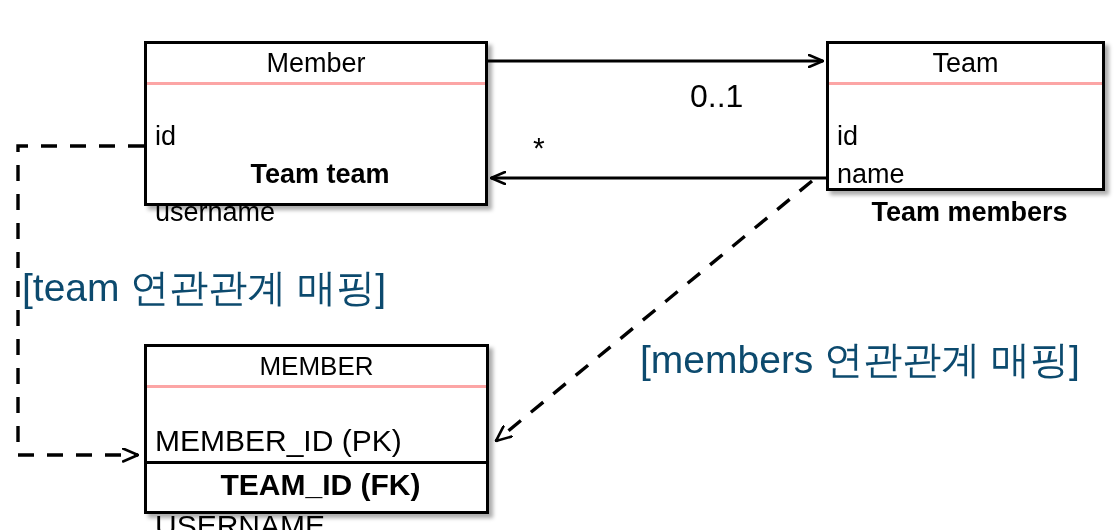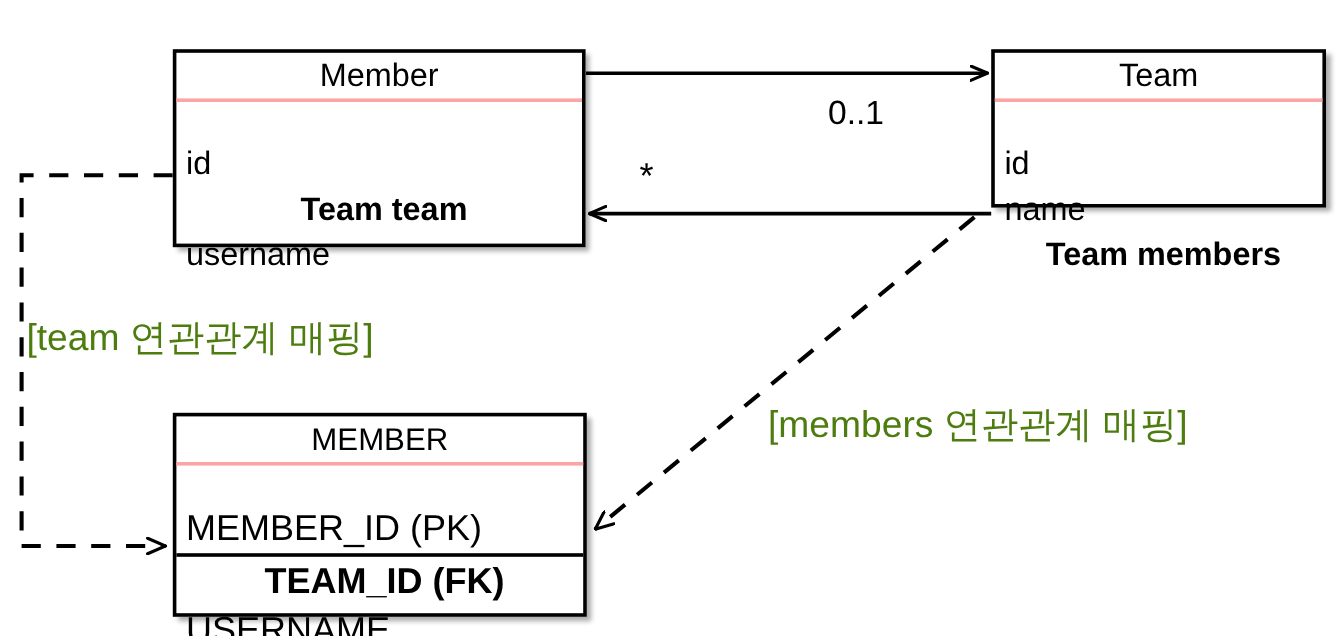--- a/index.html
+++ b/index.html
@@ -54,37 +54,37 @@
   .uml-row.bold {
     font-weight: bold;
     text-align: center;
   }
   .uml-row.sep-below {
     border-bottom: 3px solid #000000;
   }
 
   
   #box-member-class { left: 144px; top: 41px; width: 344px; height: 165px; }
-  #box-team-class   { left: 826px; top: 41px; width: 279px; height: 132px; }
+  #box-team-class   { left: 826px; top: 41px; width: 279px; height: 150px; }
   #box-member-table { left: 144px; top: 344px; width: 345px; height: 170px; }
 
   #box-member-table .uml-title { font-size: 26px; }
   #box-member-table .uml-row { font-size: 30px; line-height: 41px; }
 
   .edge-label {
     position: absolute;
-    font-size: 28px;
+    font-size: 32px;
     color: #000000;
     z-index: 4;
     white-space: nowrap;
   }
   .annotation {
     position: absolute;
-    font-size: 31px;
-    color: #4d7c0f;
+    font-size: 39px;
+    color: #0c4a6e;
     z-index: 4;
     white-space: nowrap;
   }
   #label-mult-one   { left: 690px; top: 78px; }
   #label-mult-many  { left: 533px; top: 131px; font-size: 30px; }
   #annot-team       { left: 22px;  top: 261px; }
   #annot-members    { left: 640px; top: 333px; }
 </style>
 </head>
 <body>

